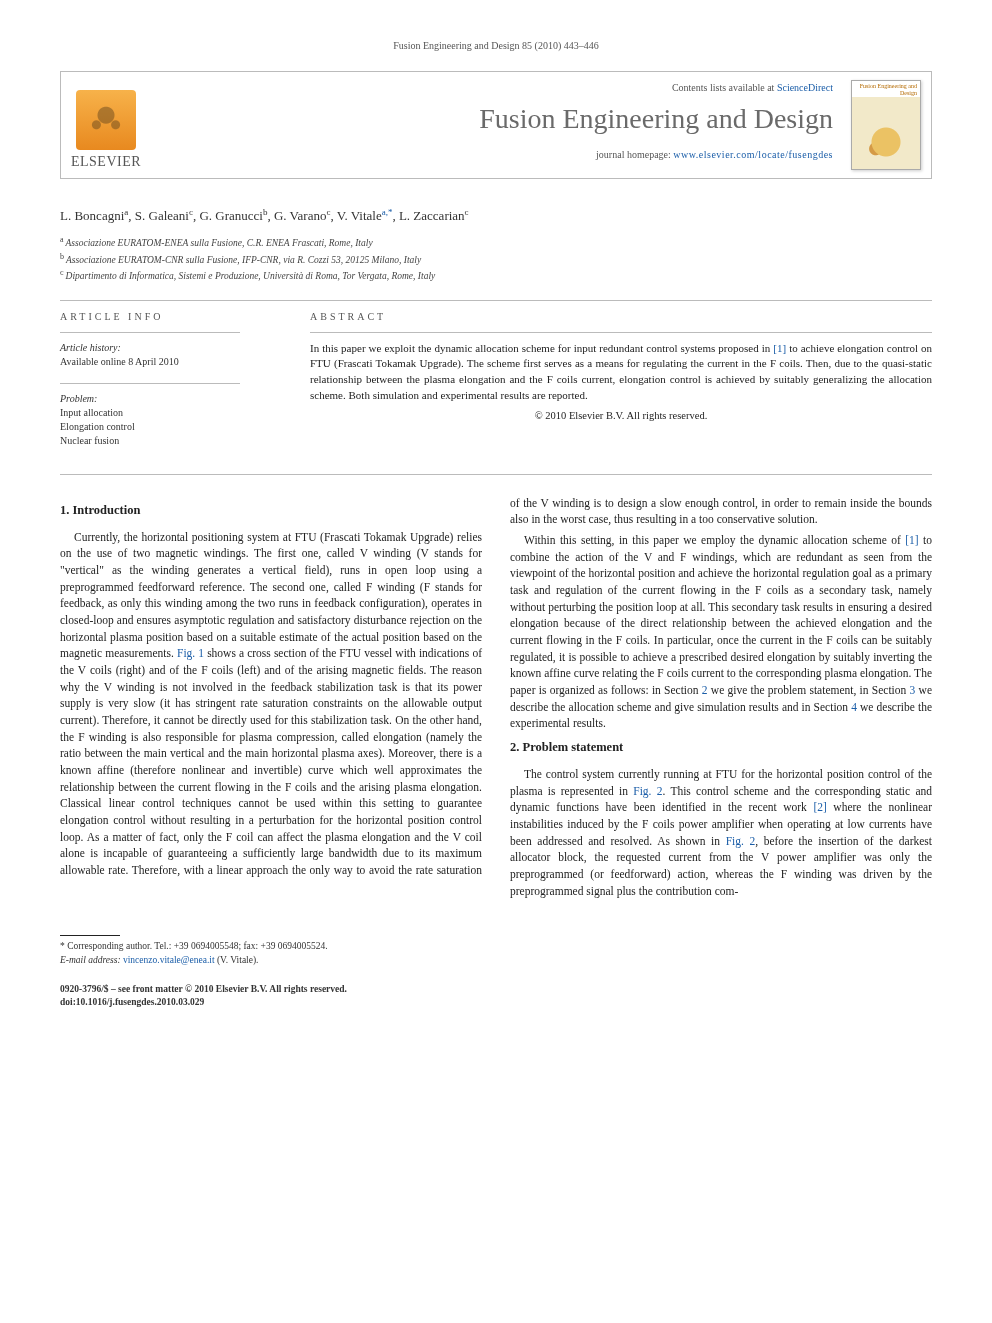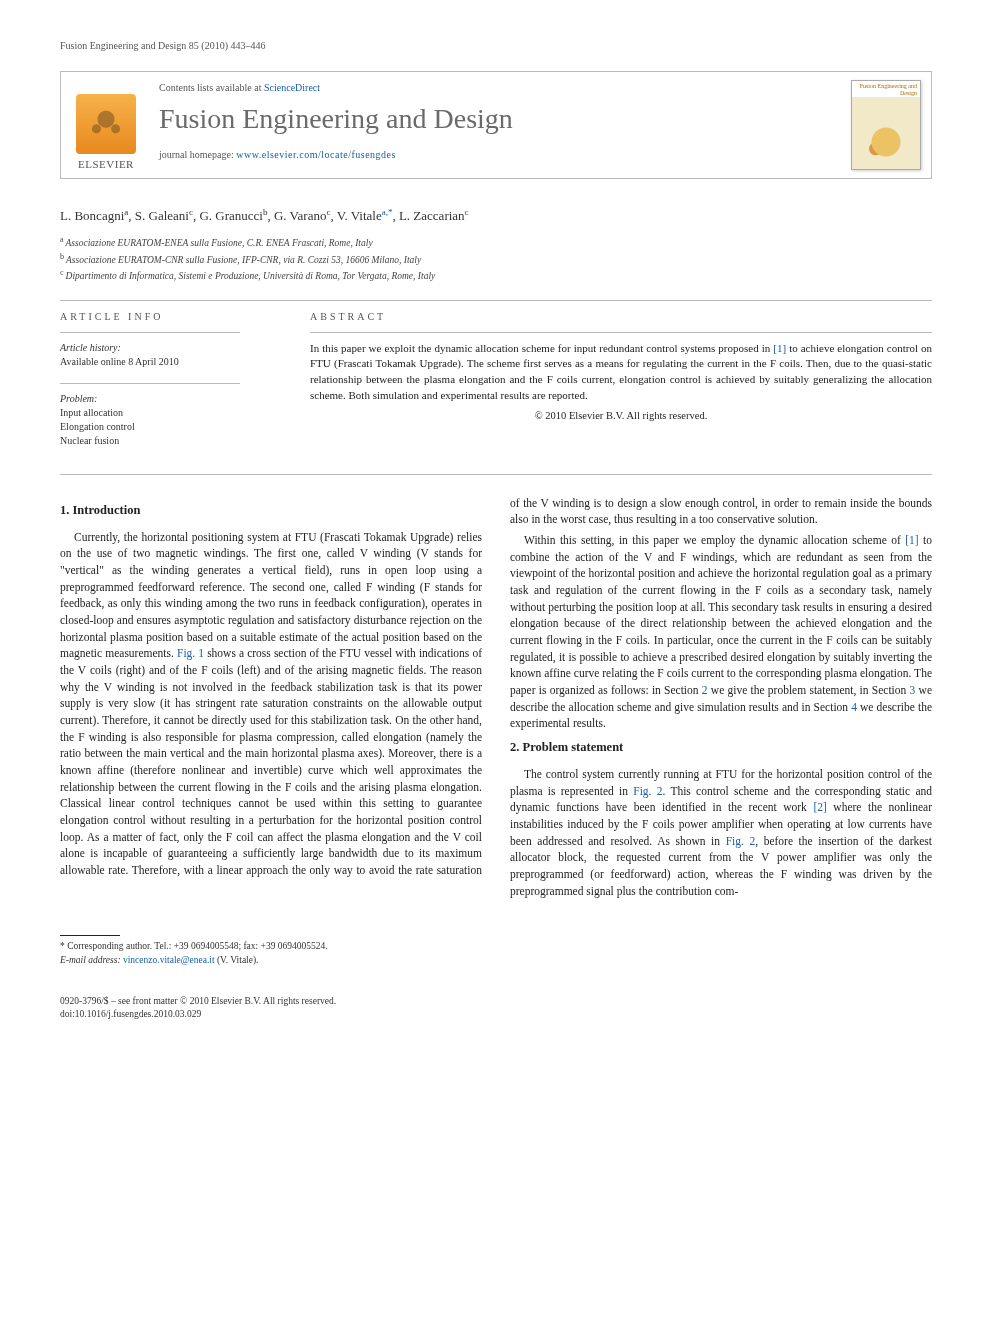--- a/index.html
+++ b/index.html
@@ -8,21 +8,21 @@
     background: #fff;
     width: 992px;
     margin: 0 auto;
     color: #222;
     font-size: 12px;
   }
   .page {
     padding: 40px 60px 40px 60px;
   }
   .running-head {
-    text-align: left;
+    text-align: center;
     font-size: 10px;
     color: #555;
     margin-bottom: 20px;
   }
   .masthead {
     border: 1px solid #bbb;
     margin-bottom: 28px;
     position: relative;
     display: flex;
   }
@@ -45,25 +45,25 @@
   .elsevier-logo::after {
     content: "";
     position: absolute; inset: 6px;
     background: radial-gradient(circle at 50% 40%, #6b4a1f 0 8px, transparent 9px),
                 radial-gradient(circle at 30% 60%, #6b4a1f 0 4px, transparent 5px),
                 radial-gradient(circle at 70% 60%, #6b4a1f 0 4px, transparent 5px);
     opacity: .5;
     border-radius: 4px;
   }
   .elsevier-word {
-    font-size: 11px; color: #555; letter-spacing: .5px;
+    font-size: 14px; color: #555; letter-spacing: .5px;
   }
   .masthead-center {
     flex: 1;
-    text-align: left;
+    text-align: right;
     padding: 10px 8px 8px 8px;
   }
   .contents-line {
     font-size: 10px; color: #555; margin-bottom: 10px;
   }
   .contents-line a { color: #1a5da8; text-decoration: none; }
   .journal-title {
     font-size: 28px;
     color: #6a6a6a;
     font-weight: 400;
@@ -194,24 +194,25 @@
     font-size: 9.5px;
     color: #333;
     line-height: 1.4;
     width: 48%;
   }
   .foot-rule { border: none; border-top: 1px solid #222; width: 60px; margin-bottom: 4px;}
   .footnotes a { color: #1a5da8; text-decoration: none; }
   .footnotes .it { font-style: italic; margin-top: 41px; }
 
   .bottom-meta {
-    margin-top: 28px;
+    margin-top: 16px;
     font-size: 9.5px;
     color: #333;
     line-height: 1.4;
+    font-weight: bold;
   }
 </style>
 </head>
 <body>
 
 <div class="page">
 
   <div class="running-head">Fusion Engineering and Design 85 (2010) 443–446</div>
 
   <div class="masthead">
@@ -240,21 +241,21 @@
     <span><span>L. Boncagni</span><sup>a</sup></span>,
     <span><span>S. Galeani</span><sup>c</sup></span>,
     <span><span>G. Granucci</span><sup>b</sup></span>,
     <span><span>G. Varano</span><sup>c</sup></span>,
     <span><span>V. Vitale</span><sup><a href="#">a,*</a></sup></span>,
     <span><span>L. Zaccarian</span><sup>c</sup></span>
   </div>
 
   <div class="affiliations">
     <div><span class="sup">a</span><span>Associazione EURATOM-ENEA sulla Fusione, C.R. ENEA Frascati, Rome, Italy</span></div>
-    <div><span class="sup">b</span><span>Associazione EURATOM-CNR sulla Fusione, IFP-CNR, via R. Cozzi 53, 16606 Milano, Italy</span></div>
+    <div><span class="sup">b</span><span>Associazione EURATOM-CNR sulla Fusione, IFP-CNR, via R. Cozzi 53, 20125 Milano, Italy</span></div>
     <div><span class="sup">c</span><span>Dipartimento di Informatica, Sistemi e Produzione, Università di Roma, Tor Vergata, Rome, Italy</span></div>
   </div>
 
   <hr class="rule">
 
   <div class="info-abs">
     <div class="info-col">
       <div class="small-head">article info</div>
       <div class="info-sep"></div>
       <div class="info-block">

